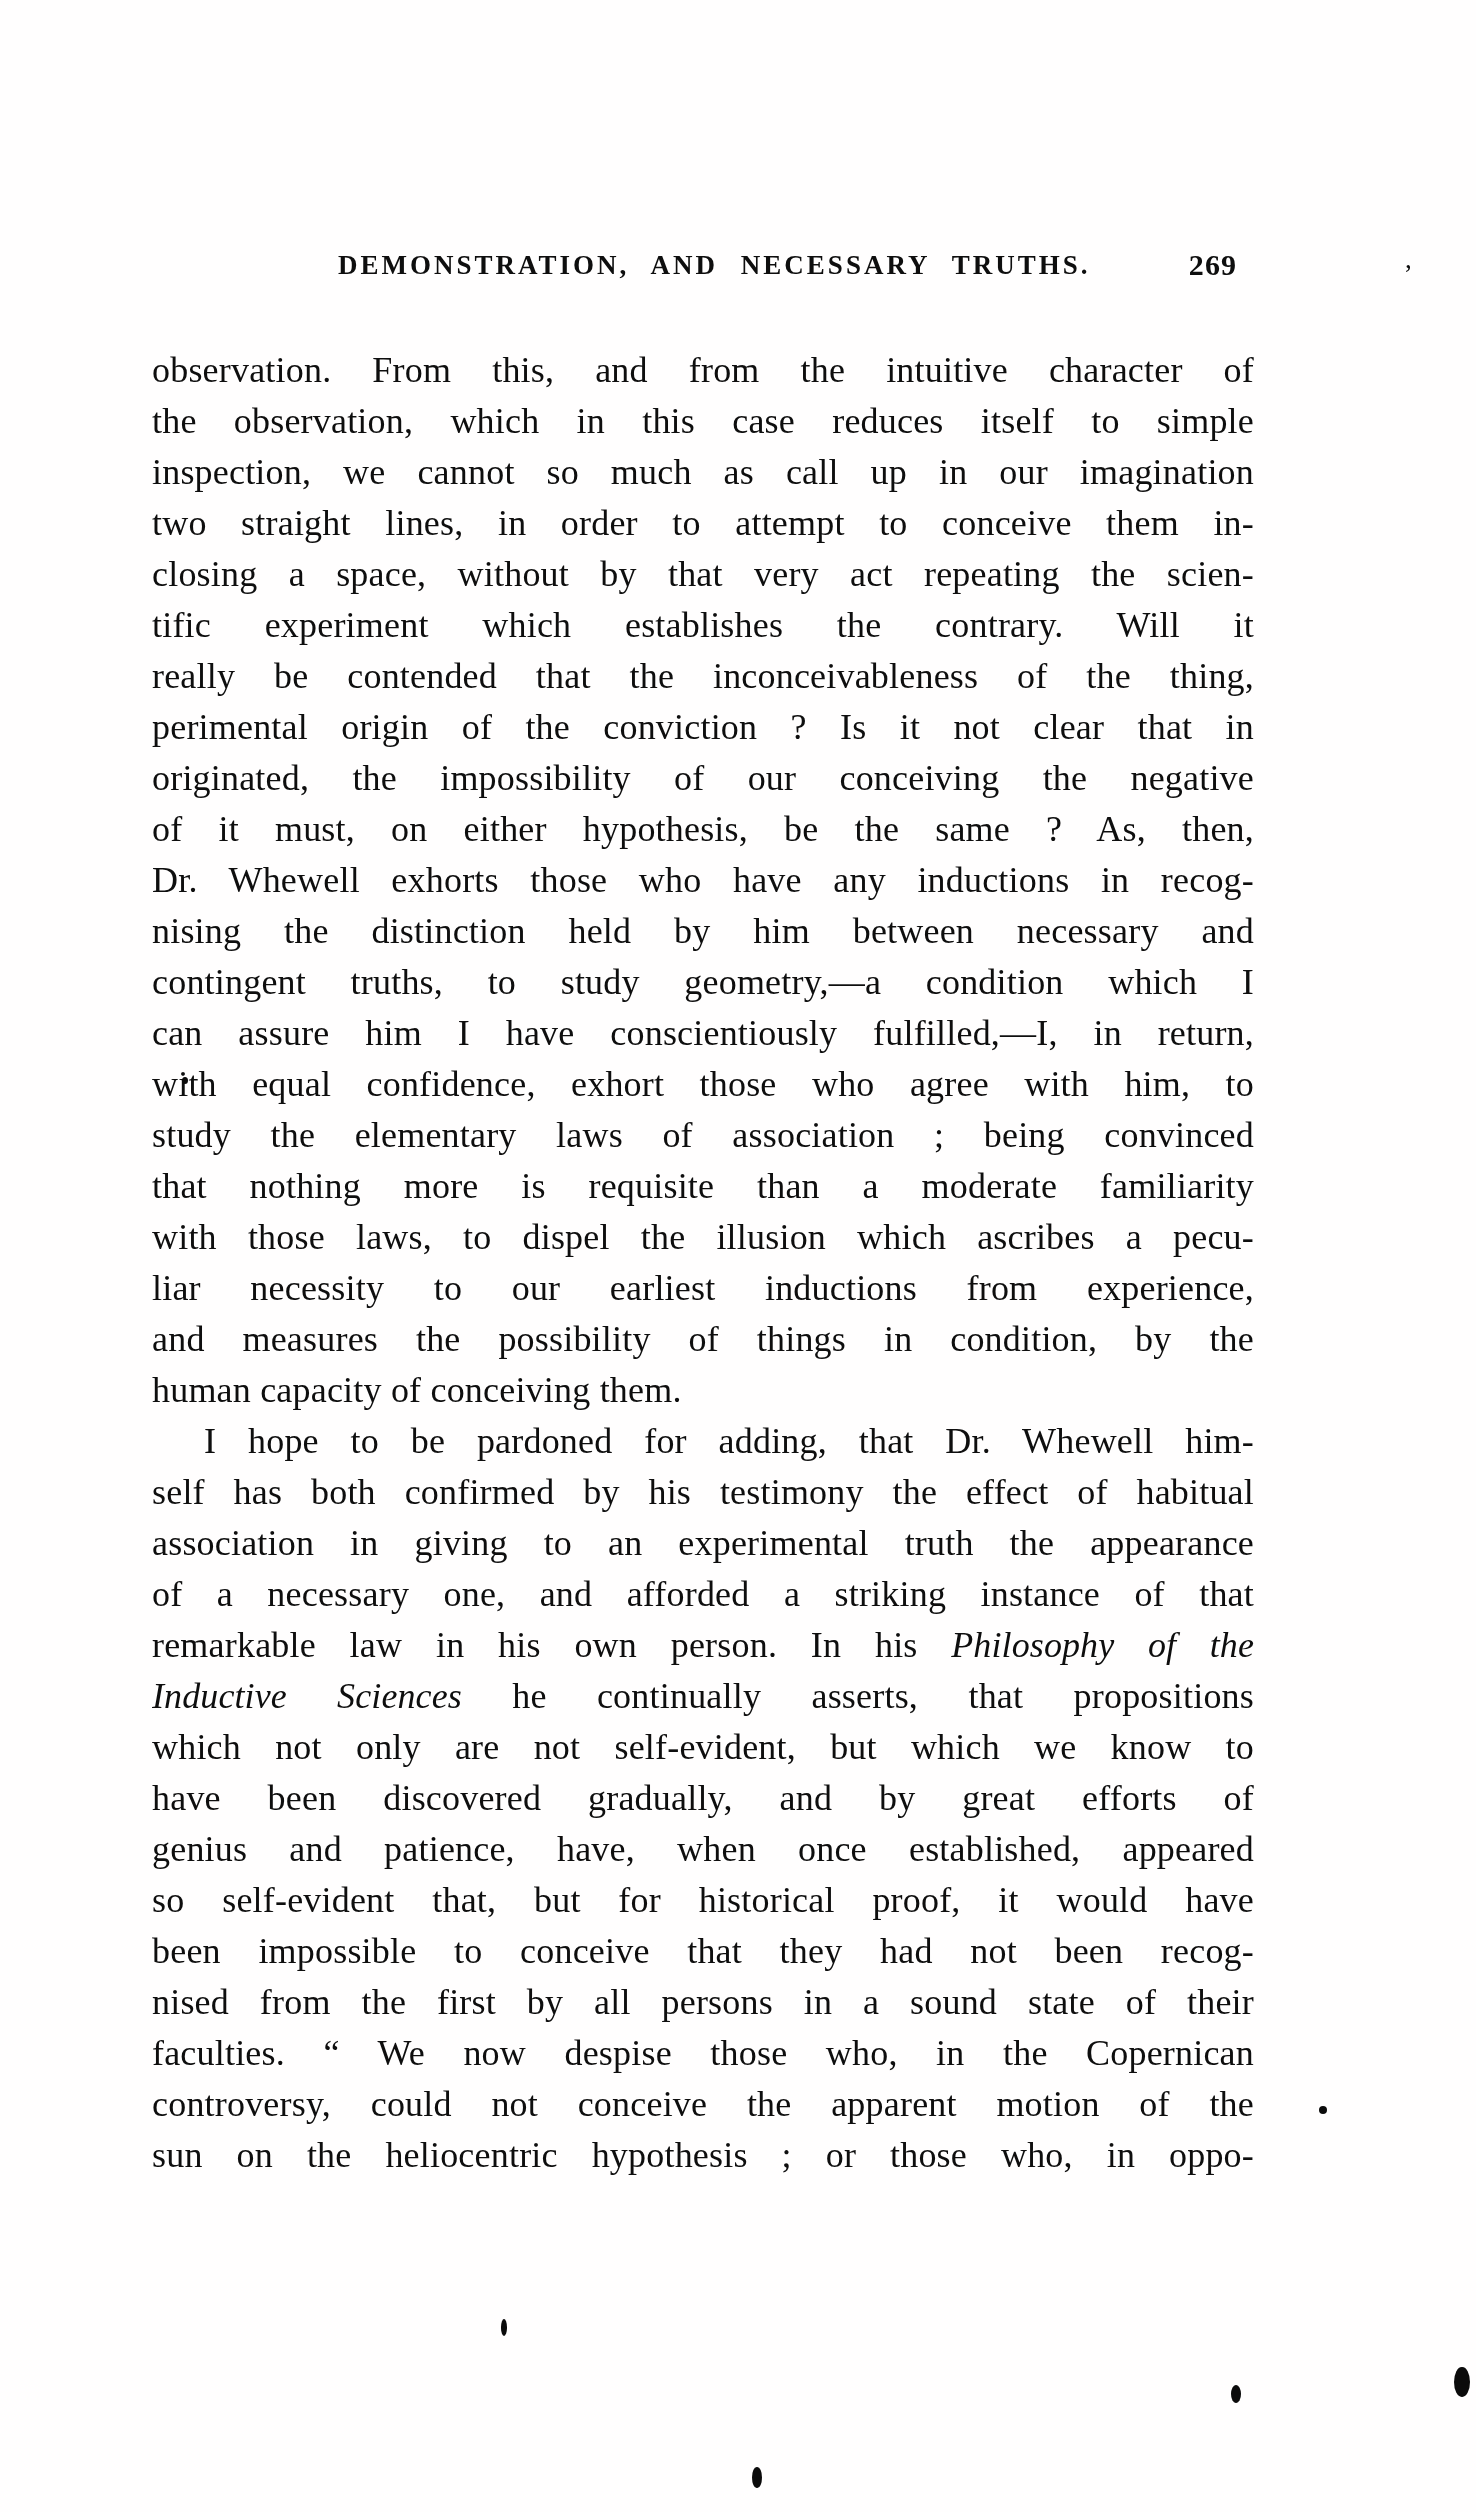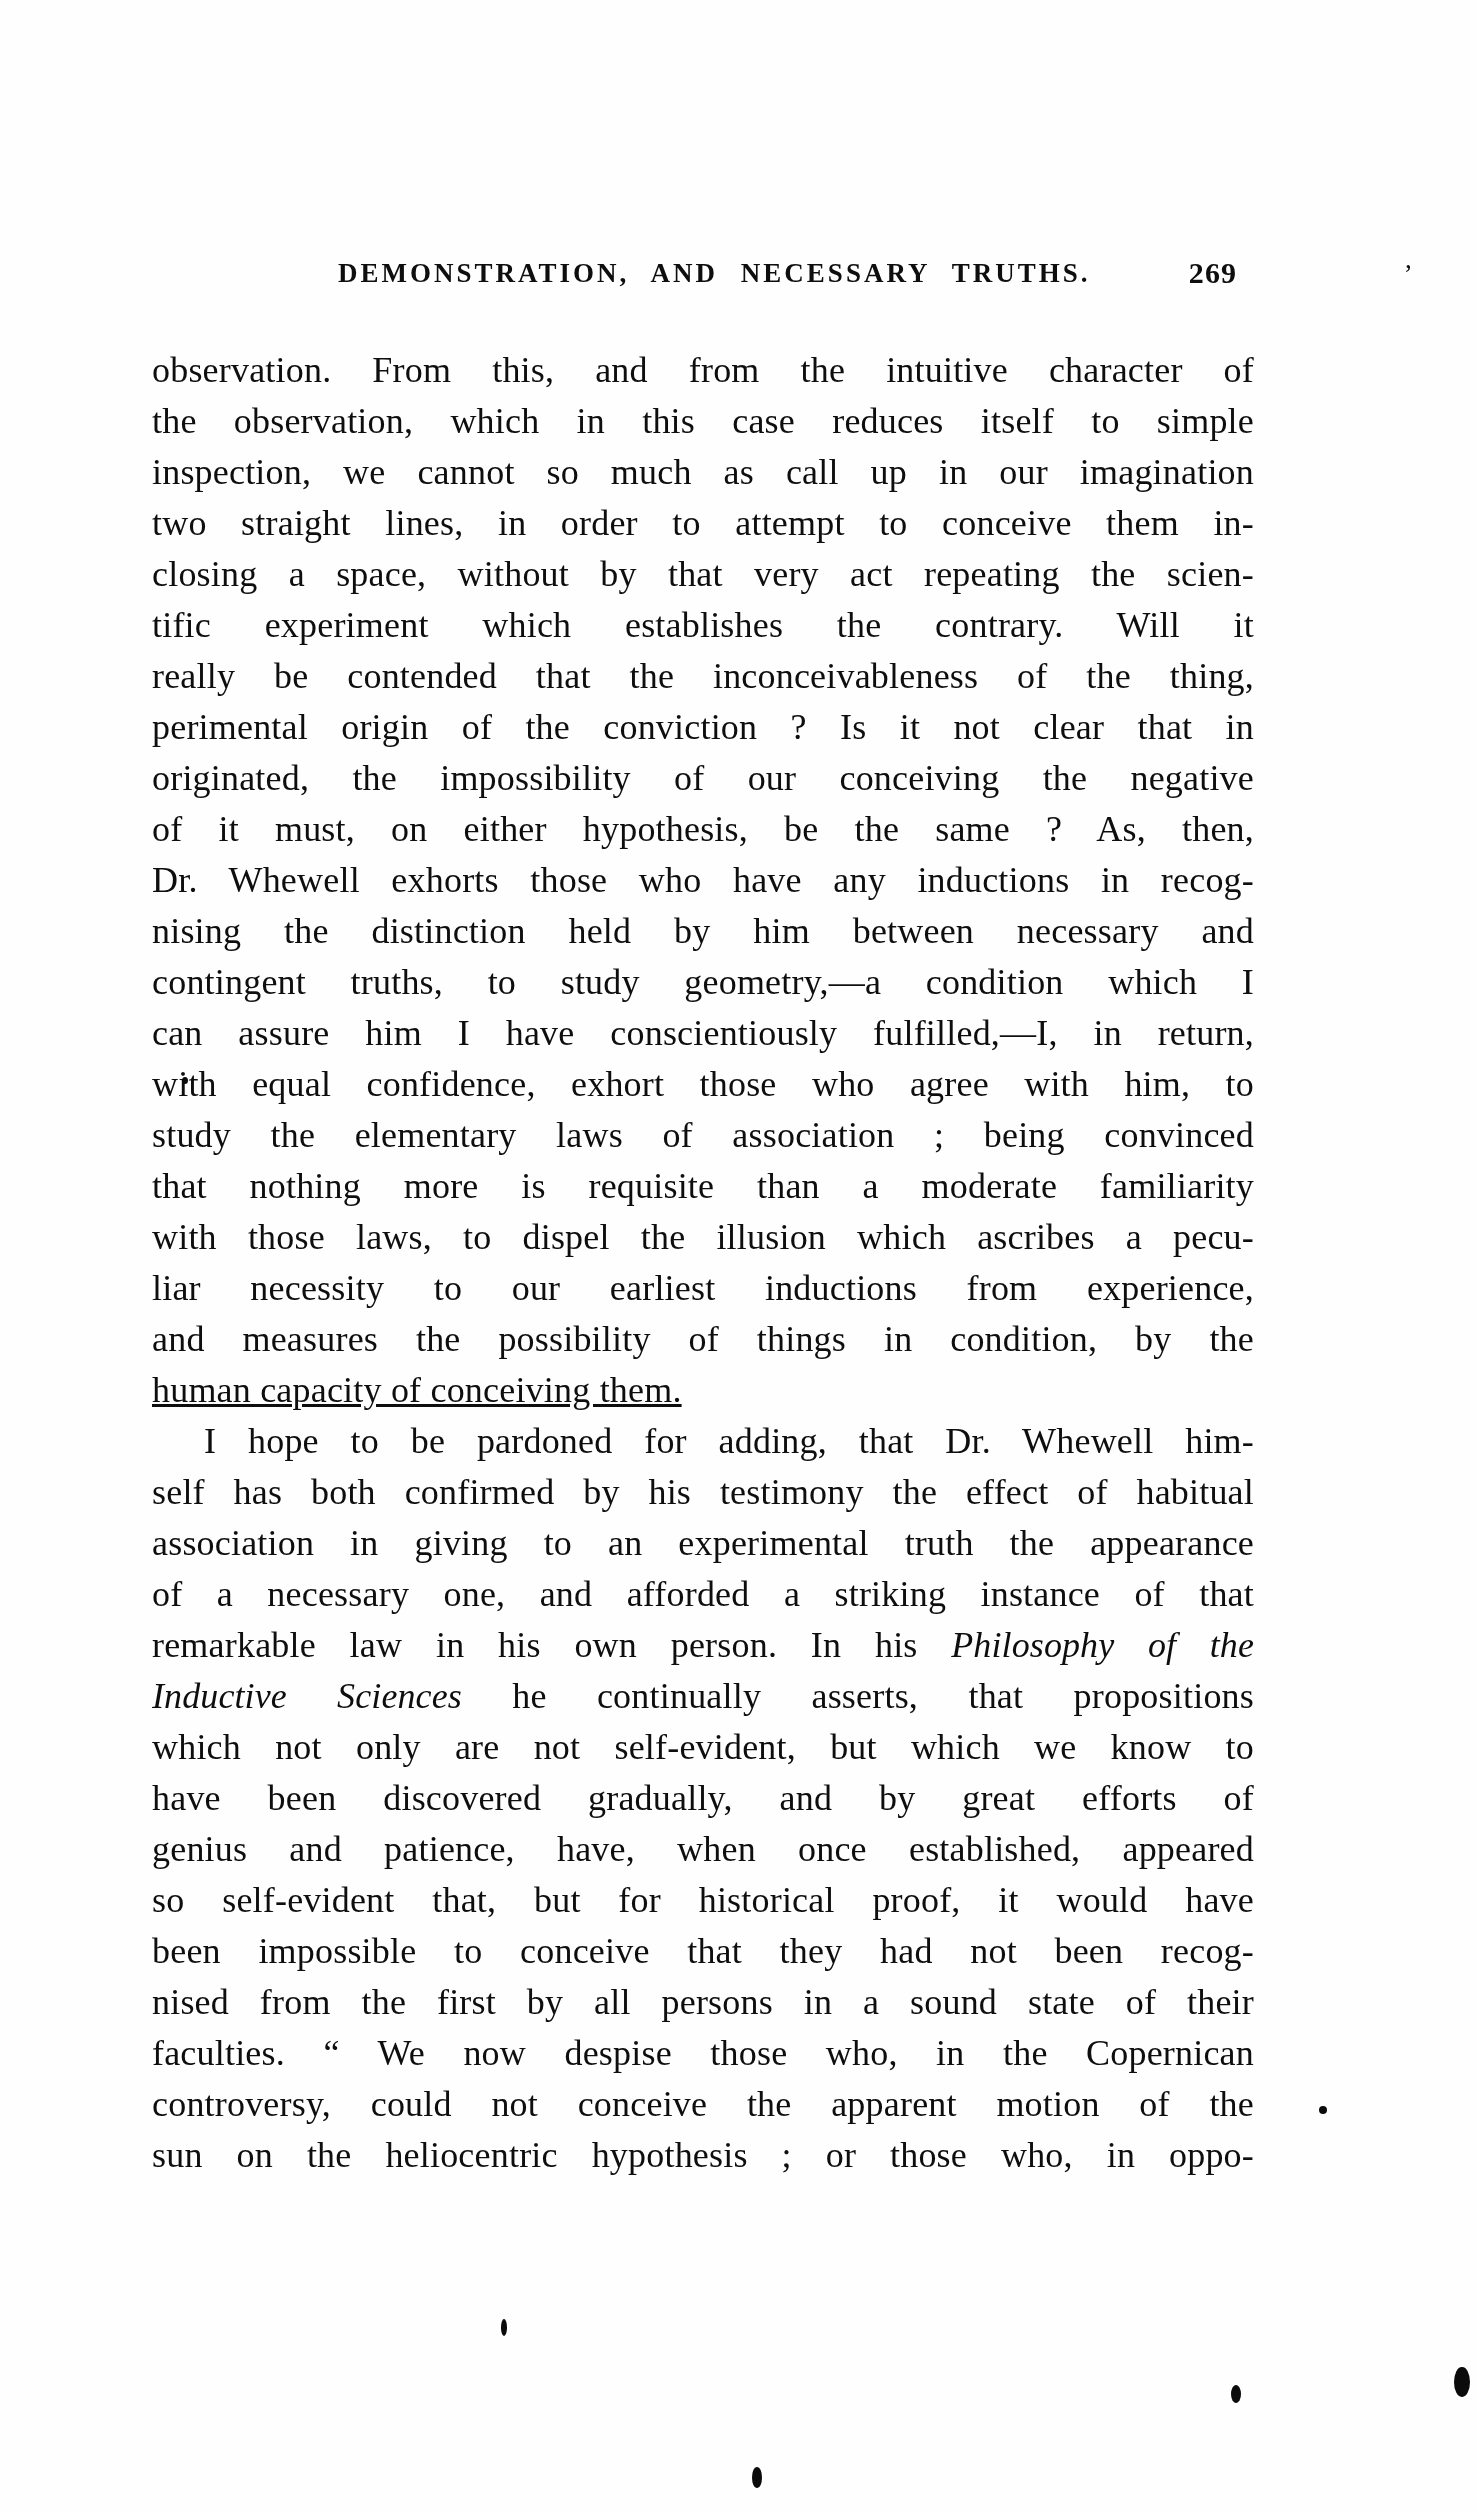--- a/index.html
+++ b/index.html
@@ -16,21 +16,20 @@
     font-family: "Liberation Serif", "DejaVu Serif", serif;
     color: #0e0e0e;
   }
   
   .header {
     position: absolute;
     top: 250px;
     left: 152px;
     width: 1102px;
     height: 42px;
-    margin-top: 8px;
   }
   .running-title {
     position: absolute;
     left: 0;
     right: 0;
     top: 0;
     padding-left: 22.6px;
     text-align: center;
     font-size: 27px;
     font-weight: 700;
@@ -68,21 +67,20 @@
   }
   .line::after {
     content: "";
     display: inline-block;
     width: 100%;
     height: 0;
   }
   .line.left {
     text-align: left;
     text-align-last: left;
-    text-decoration: underline;
   }
   .line.left::after { content: none; }
   .line.indent { text-indent: 52px; }
   .line i { font-style: italic; letter-spacing: 0.1px; }
   
   .speck {
     position: absolute;
     background: #0b0b0b;
     border-radius: 50%;
   }

